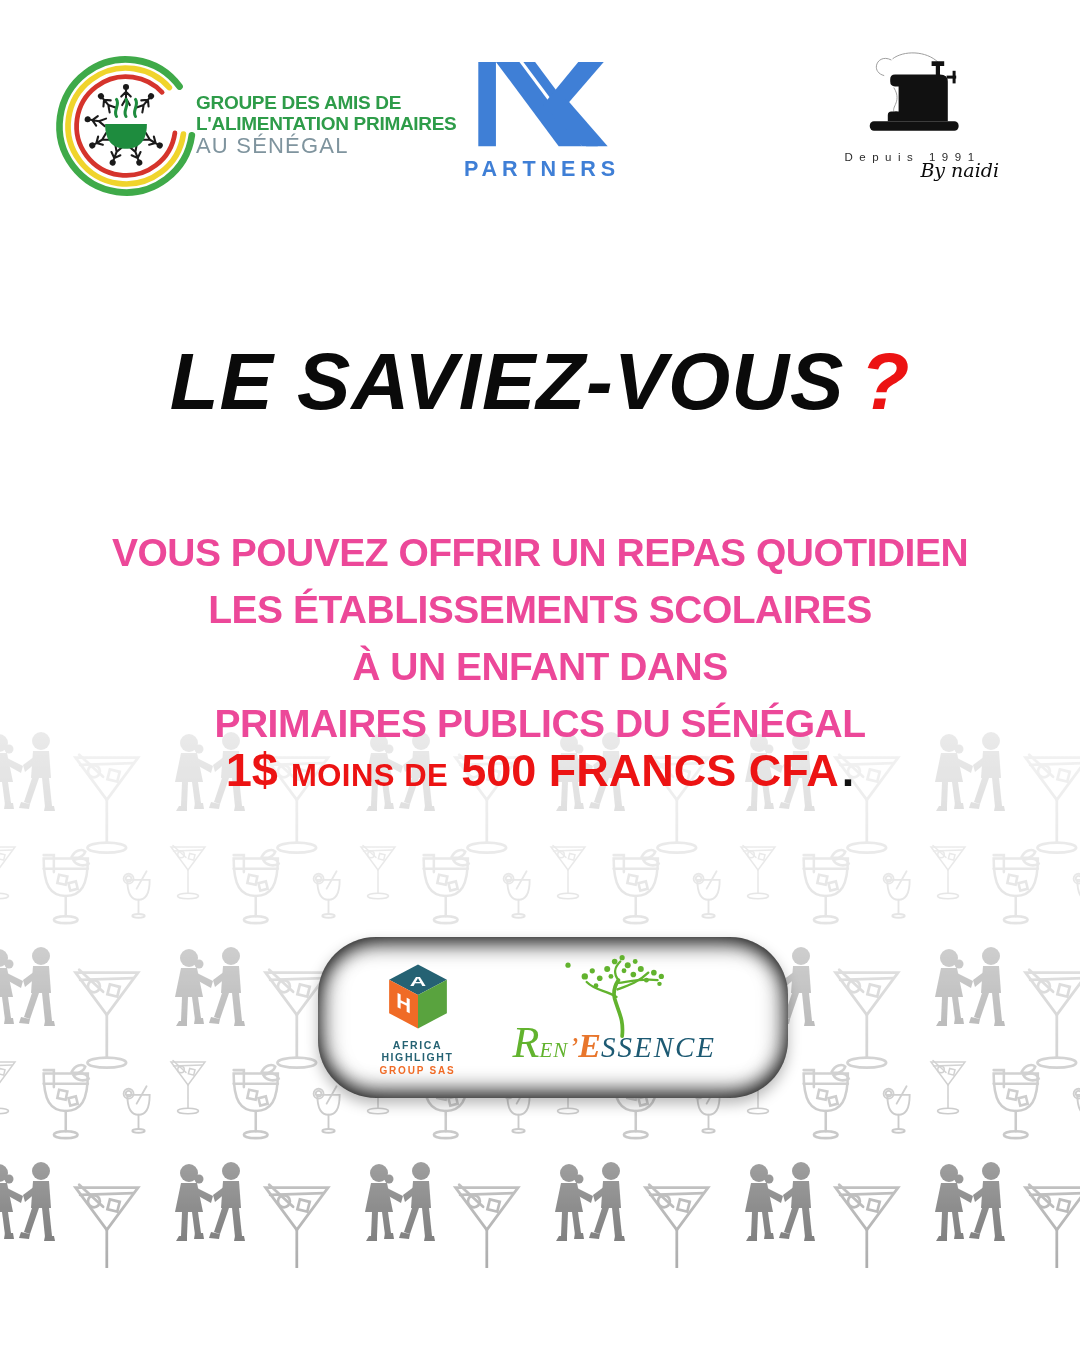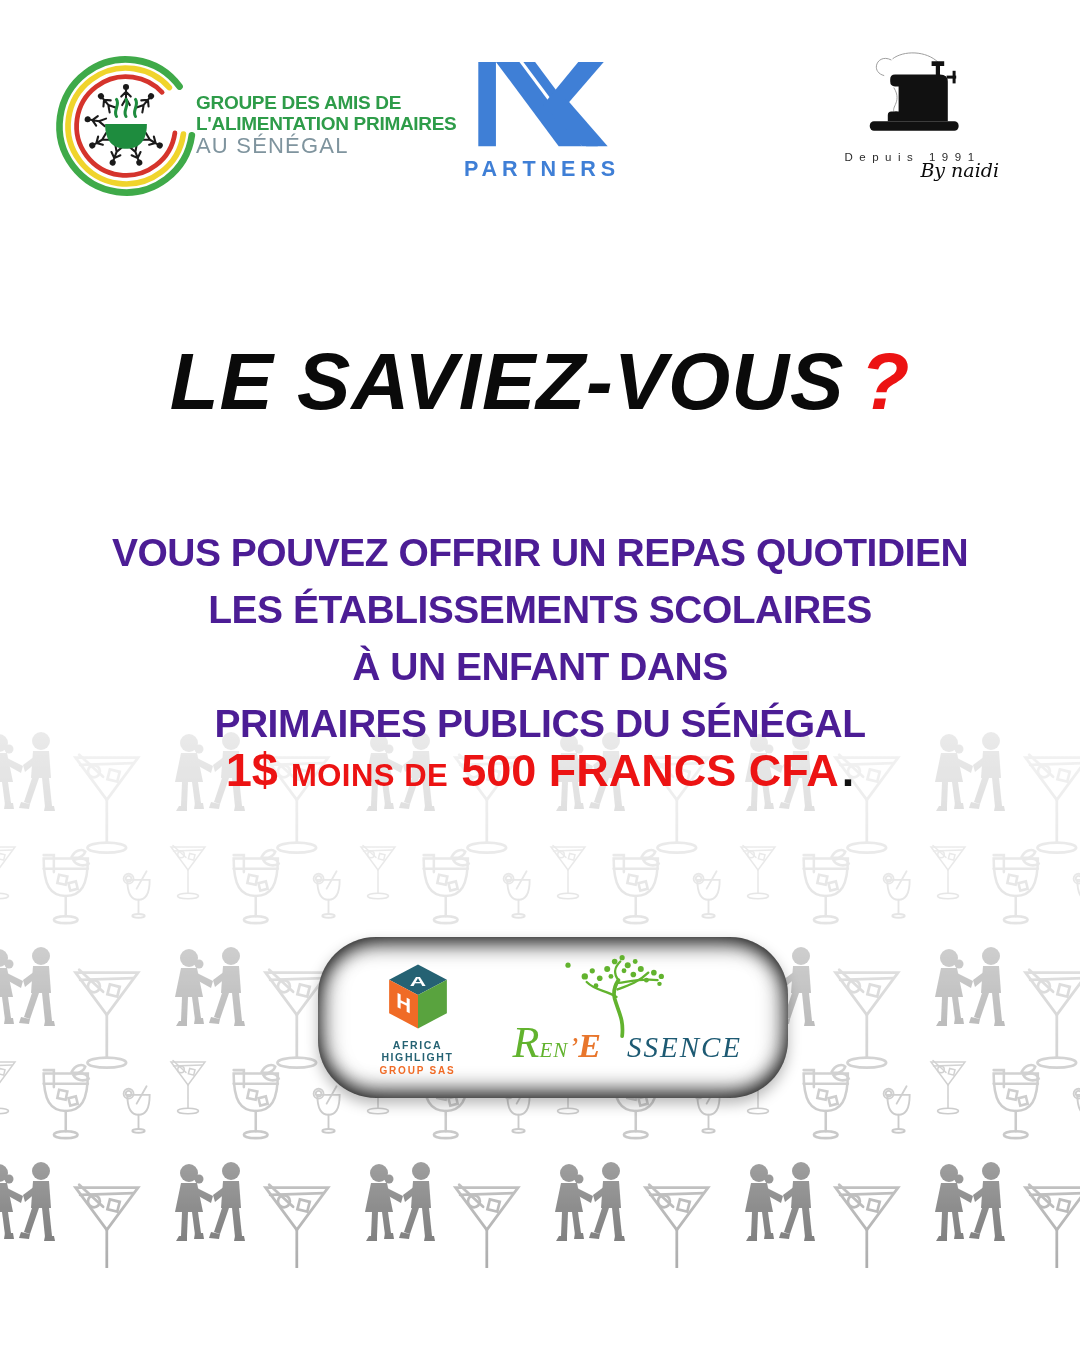--- a/index.html
+++ b/index.html
@@ -25,21 +25,21 @@
   .adamso-name{font-family:"DejaVu Serif",serif;font-style:italic;font-size:43px;line-height:44px;color:#000;margin-top:2px;}
   .adamso-by{font-family:"DejaVu Serif",serif;font-style:italic;font-size:19px;text-align:right;padding-right:16px;margin-top:-4px;}
   
   .title{
     position:absolute;top:336px;left:0;width:100%;margin:0;text-align:center;z-index:2;
     font-size:80px;font-weight:700;font-style:italic;letter-spacing:1px;color:#0a0a0a;
   }
   .title .q{color:var(--accent_red,#ec1313);margin-left:16px;}
   
   .message{position:absolute;top:524px;left:0;width:100%;text-align:center;z-index:2;
-    font-weight:700;font-size:39px;line-height:57px;color:#4c1d95;letter-spacing:-0.5px;}
+    font-weight:700;font-size:39px;line-height:57px;color:#ec4899;letter-spacing:-0.5px;}
   .message p{margin:0;}
   
   .price{position:absolute;top:742px;left:0;width:100%;z-index:2;
     display:flex;justify-content:center;align-items:baseline;gap:13px;font-weight:700;}
   .price .amount{font-size:47px;color:var(--accent_red,#ec1313);}
   .price .connector{font-size:31px;color:var(--accent_red,#ec1313);letter-spacing:0.5px;}
   .price .value{font-size:45px;color:var(--accent_red,#ec1313);}
   .price .period{font-size:45px;color:#101010;margin-left:-10px;}
   
   .pill{
@@ -58,21 +58,21 @@
   .ahg-l1{font-size:10.5px;font-weight:700;letter-spacing:1.6px;color:var(--ahg_teal,#256273);margin-top:3px;}
   .ahg-l2{font-size:10px;font-weight:700;letter-spacing:1.8px;color:var(--ahg_orange,#f06b26);margin-top:2px;}
   .ren{position:relative;width:235px;height:128px;}
   .ren svg{position:absolute;left:36px;top:0;width:150px;height:84px;}
   .ren-text{position:absolute;left:0;bottom:14px;white-space:nowrap;
     font-family:"Liberation Serif",serif;font-style:italic;}
   .ren-r{font-size:44px;color:var(--ren_green,#62b32e);}
   .ren-en{font-size:21px;color:var(--ren_green,#62b32e);letter-spacing:1px;}
   .ren-apos{font-size:30px;color:var(--ren_orange,#e8762c);}
   .ren-e{font-size:34px;color:var(--ren_orange,#e8762c);font-weight:700;}
-  .ren-ssence{font-size:29px;color:var(--ren_navy,#1d5a73);letter-spacing:2px;margin-left:26px;}
+  .ren-ssence{font-size:29px;color:var(--ren_navy,#1d5a73);letter-spacing:2px;}
 </style>
 </head>
 <body>
 
 <div class="poster">
 
   <svg class="watermark" viewBox="0 0 1080 630" preserveAspectRatio="none" aria-hidden="true">
     <defs>
       <g id="kids" fill="#3f3f3f">
         <circle cx="21" cy="13" r="9"></circle>

